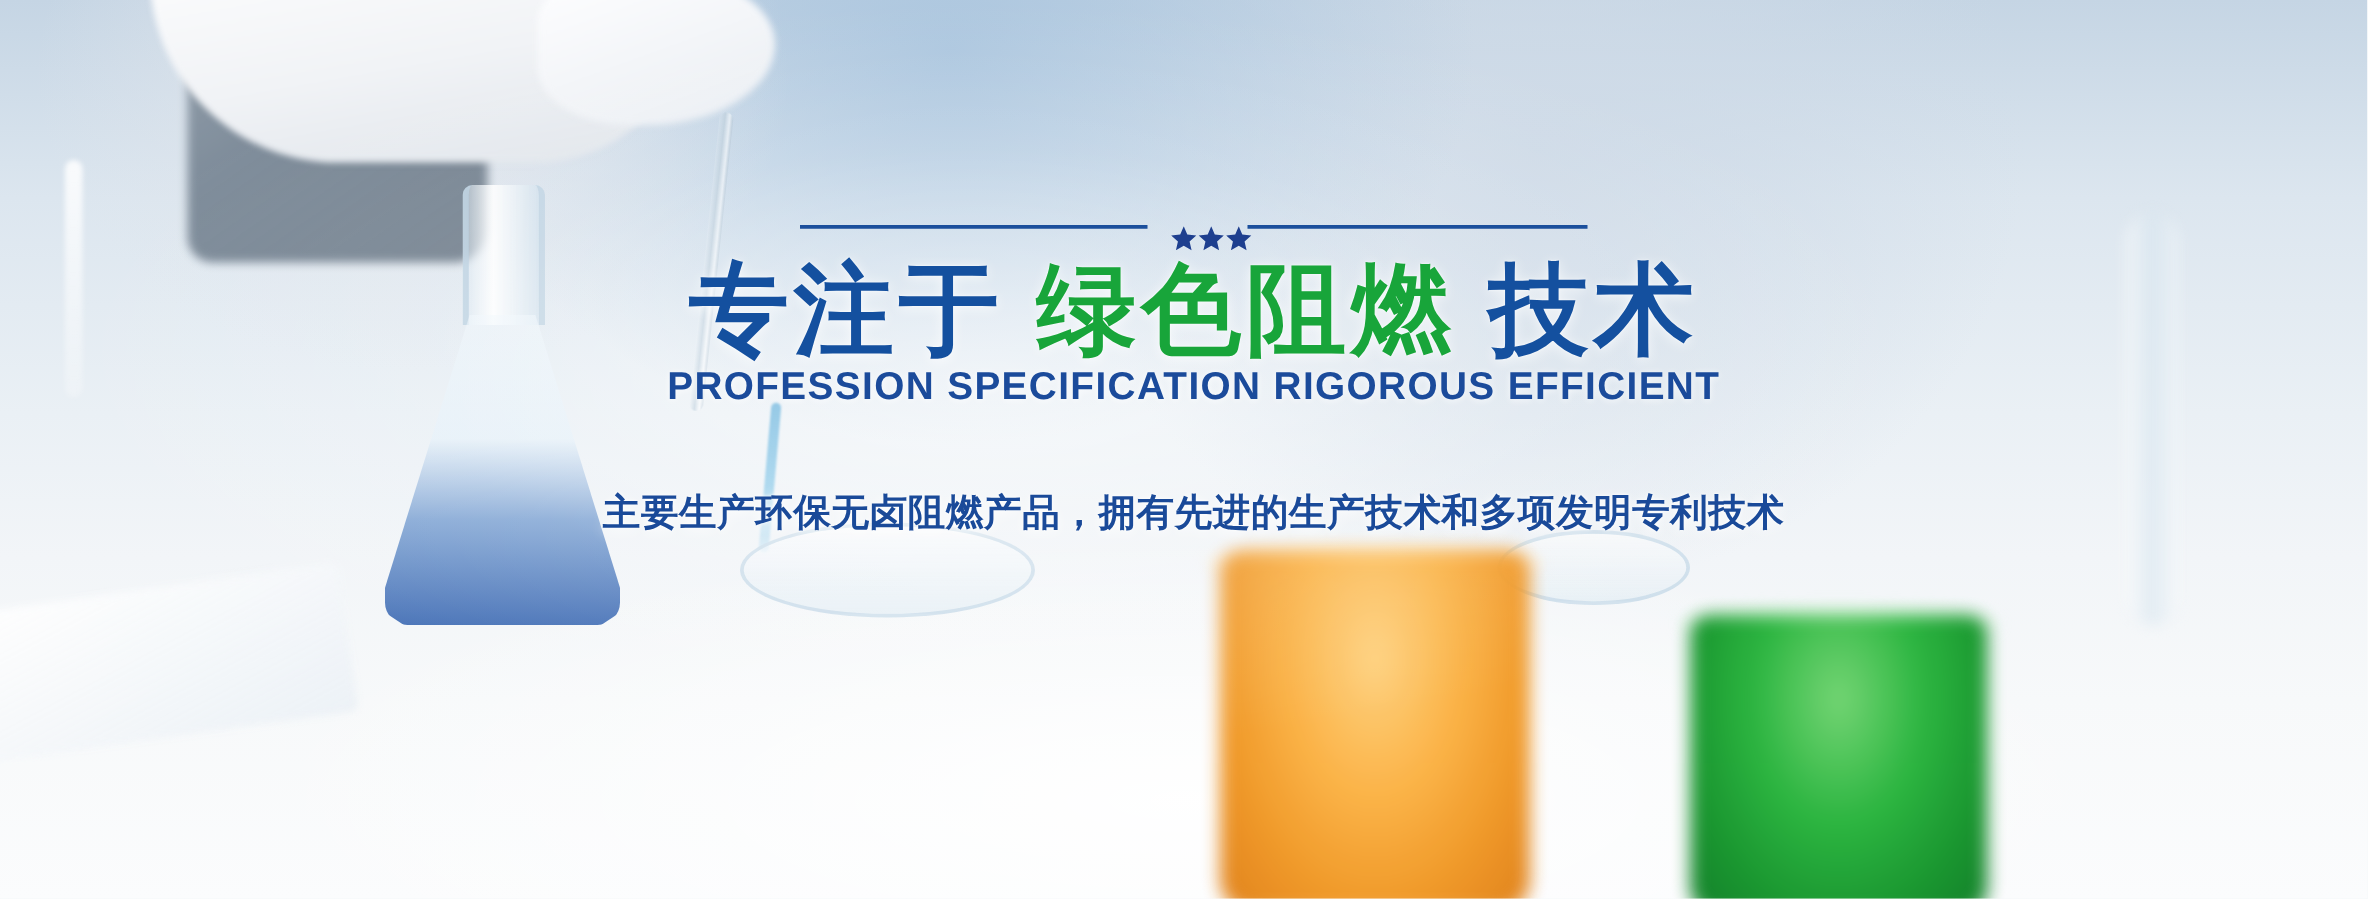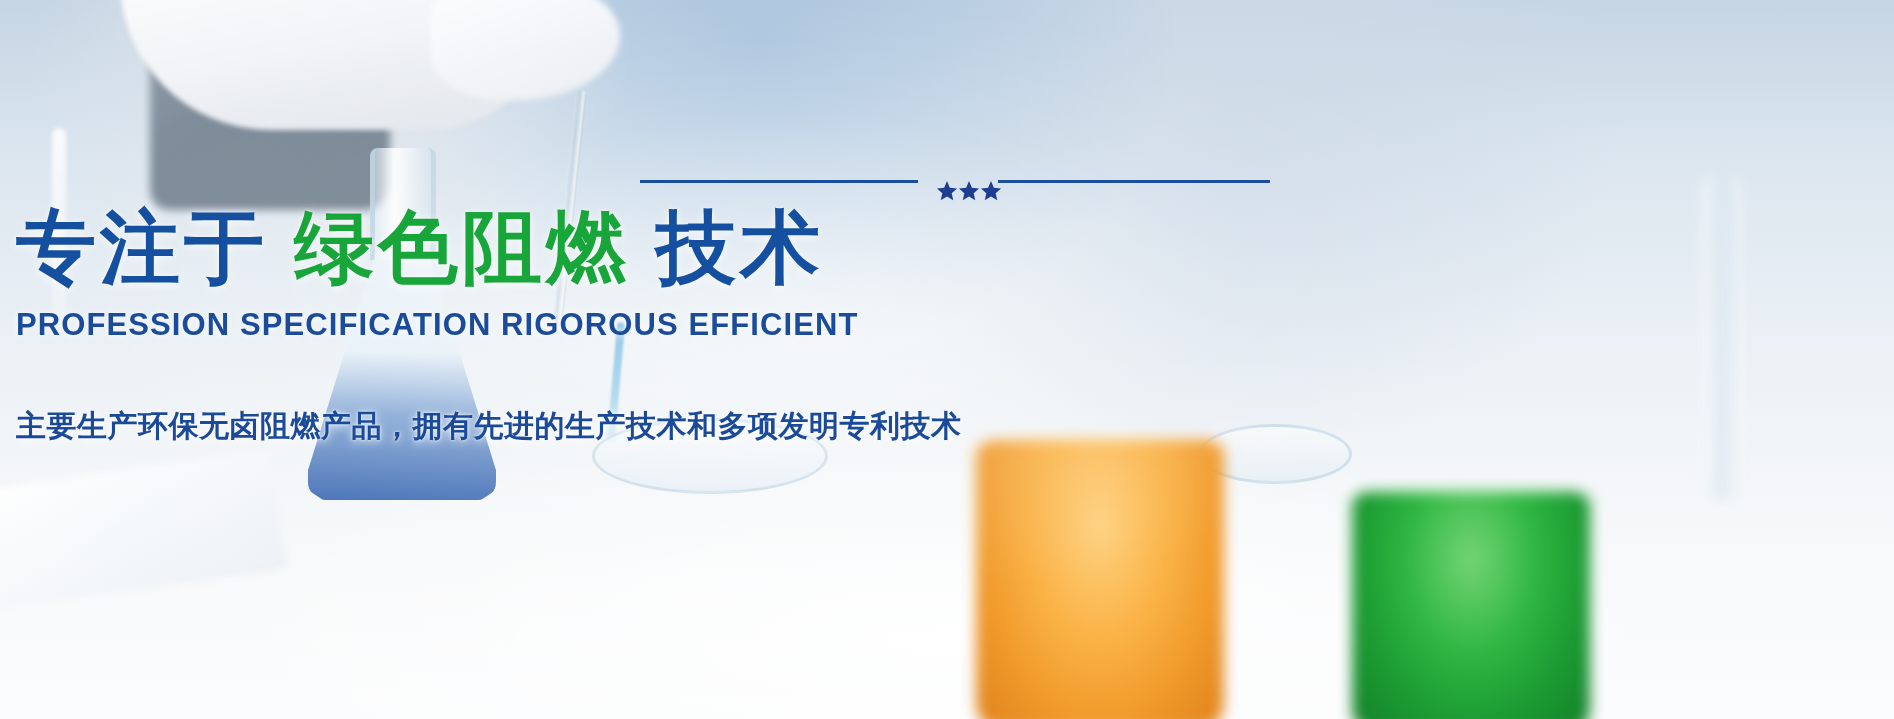--- a/index.html
+++ b/index.html
@@ -230,21 +230,21 @@
     background: radial-gradient(ellipse 760px 300px at 790px 300px, rgba(255,255,255,.55) 0%, rgba(255,255,255,.12) 60%, rgba(255,255,255,0) 100%);
     pointer-events: none;
   }
 
   
   .content {
     position: absolute;
     left: 0;
     right: 0;
     top: 170px;
-    text-align: left;
+    text-align: center;
     padding-left: 16px;
   }
 
   .rule-row {
     display: flex;
     align-items: center;
     justify-content: center;
     gap: 18px;
     height: 22px;
   }
@@ -275,21 +275,20 @@
     letter-spacing: 4px;
     line-height: 1.06;
     white-space: nowrap;
     text-shadow: 0 2px 10px rgba(255,255,255,.75), 0 0 2px rgba(255,255,255,.9);
   }
   .hl-blue  { color: #14509f; }
   .hl-green { color: #18a53a; }
   .hl-gap   { display: inline-block; width: 26px; }
 
   .subtitle {
-    margin-top: 16px;
     font-size: 31px;
     font-weight: 700;
     letter-spacing: 1.1px;
     color: #1b4b9b;
     white-space: nowrap;
     text-shadow: 0 1px 6px rgba(255,255,255,.8);
   }
 
   .tagline {
     margin-top: 63px;

